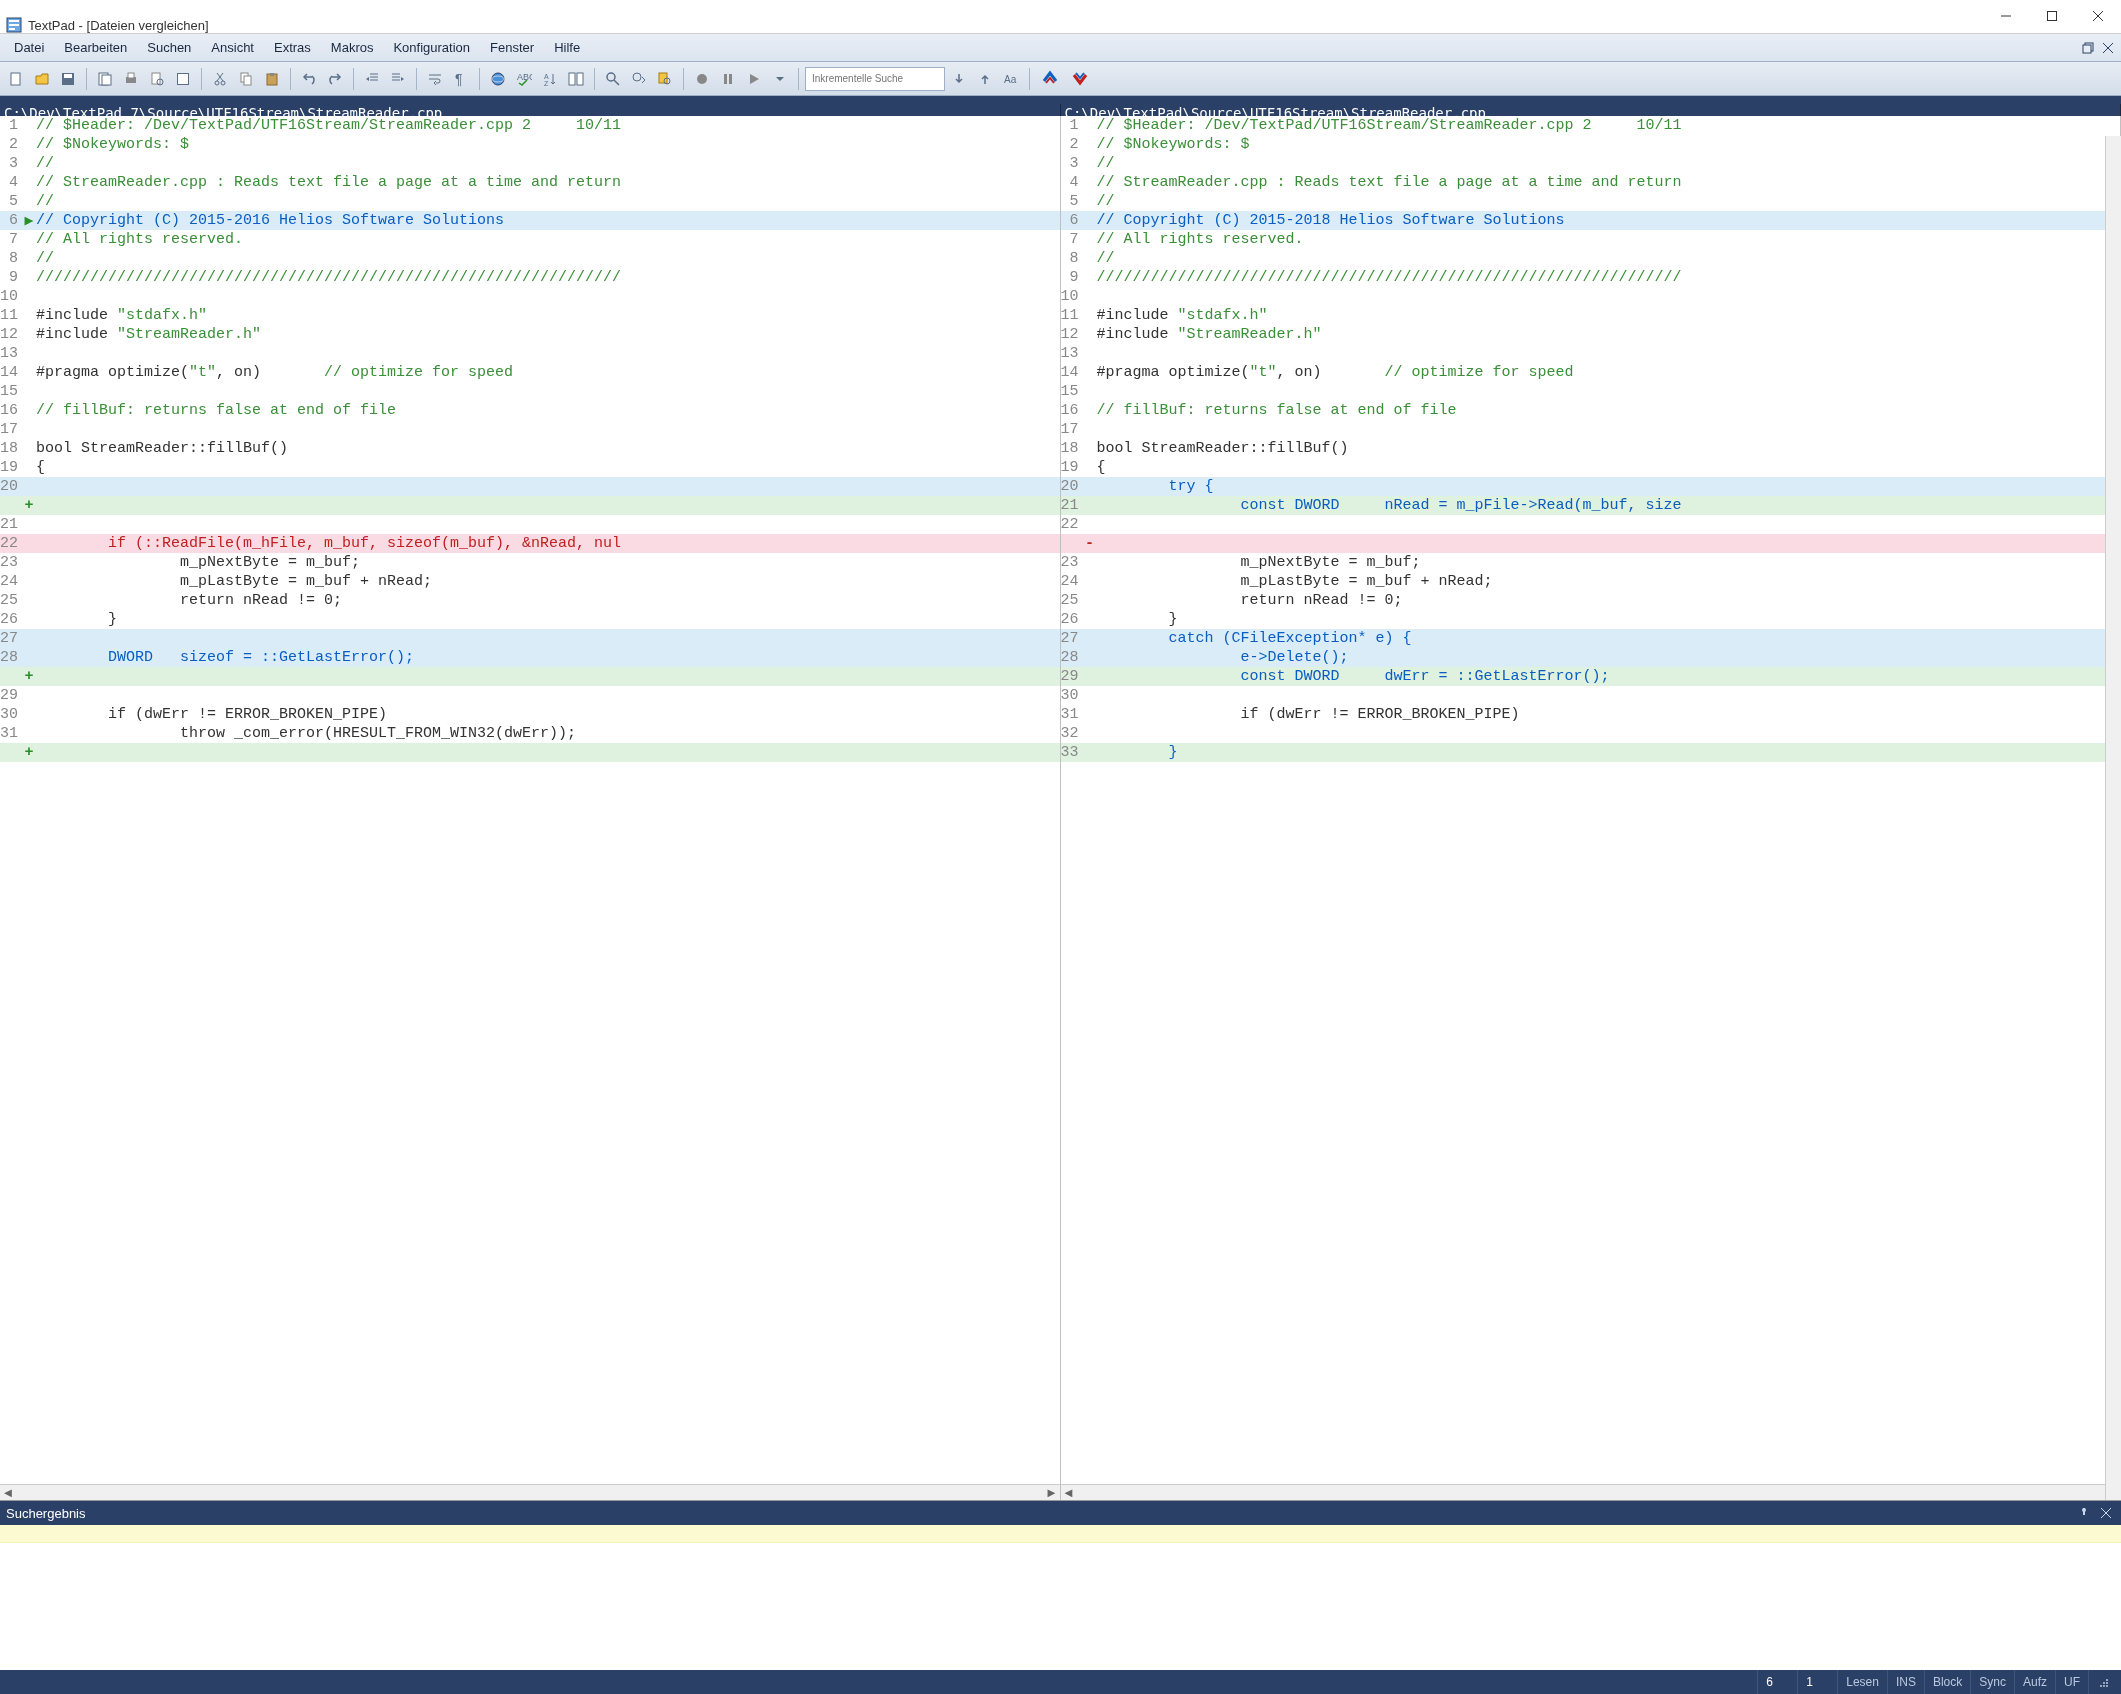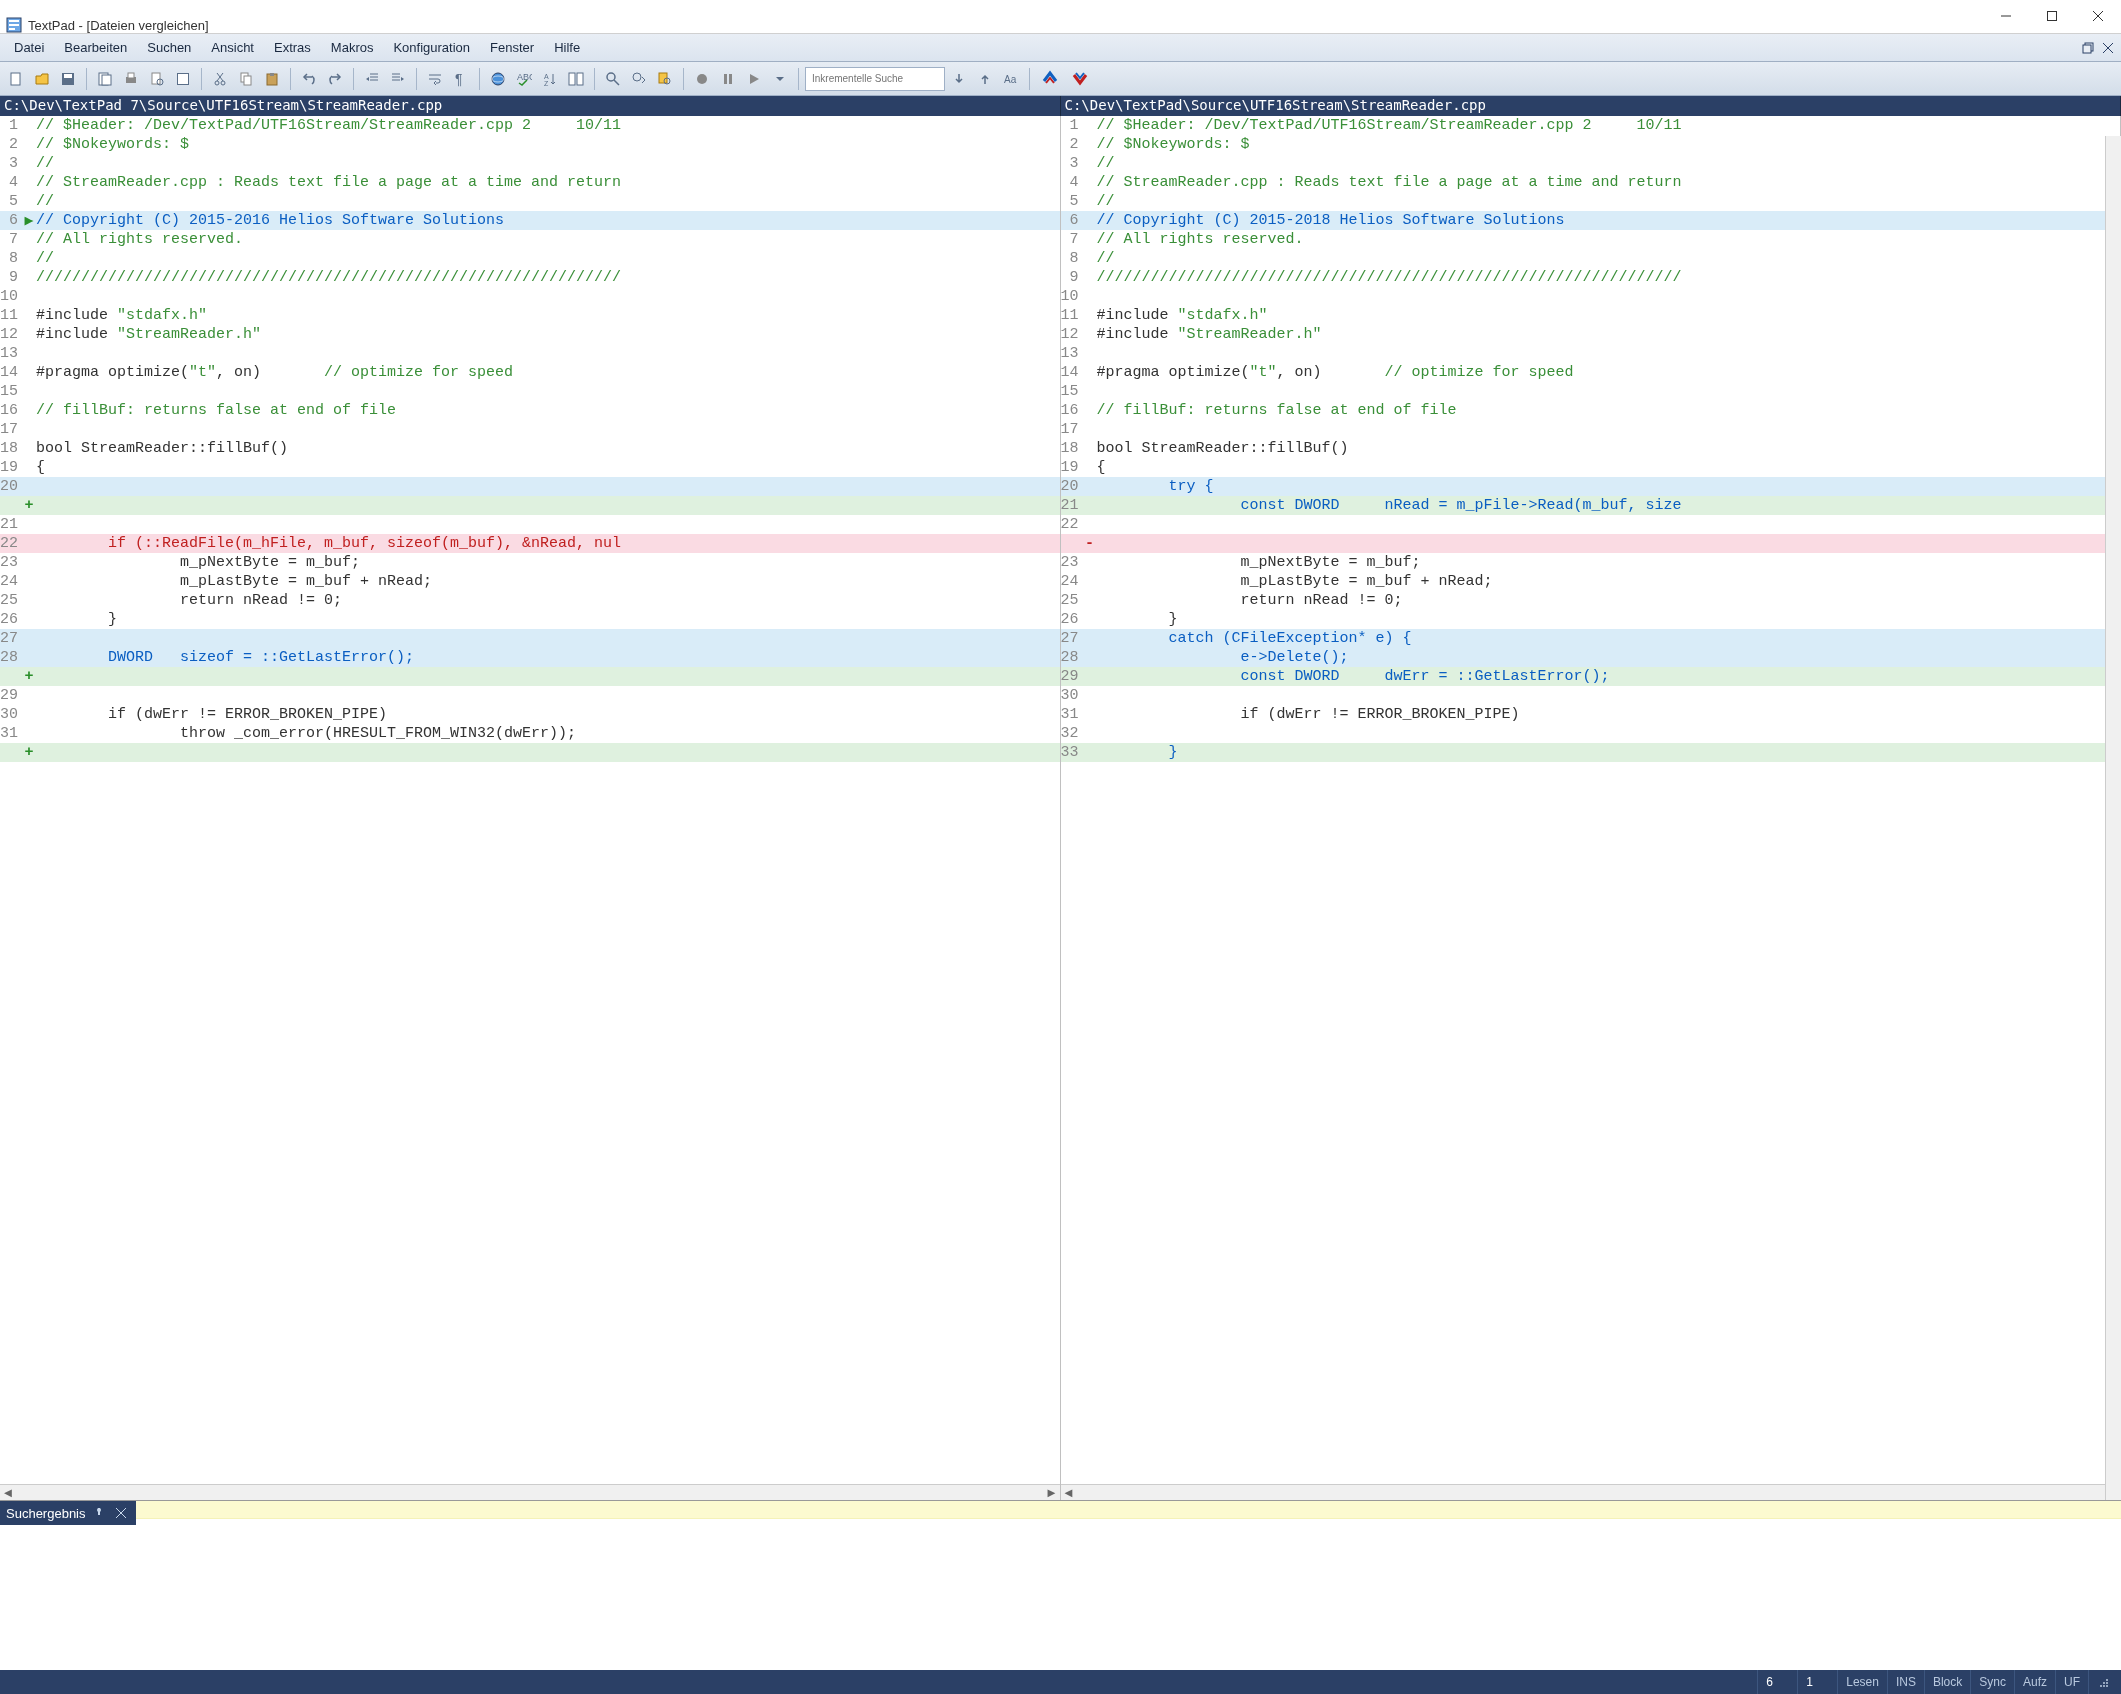--- a/index.html
+++ b/index.html
@@ -21,21 +21,21 @@
 
 
 .toolbar { height: 34px; background: linear-gradient(#e7edf4, #d3dde9); display: flex; align-items: center; padding: 0 4px; border-bottom: 1px solid #9fb0c6; gap: 2px; }
 .toolbar .btn { width: 24px; height: 24px; display: flex; align-items: center; justify-content: center; cursor: pointer; border-radius: 2px; color:#3b4d66; }
 .toolbar .sep { width: 1px; height: 22px; background: #a6b6ca; margin: 0 4px; }
 .toolbar .searchbox { height: 24px; width: 140px; border: 1px solid #9fb0c6; background: #fff; padding: 0 6px; font-size: 10px; color: #888; }
 .toolbar .btn.big { width:28px; }
 
 
 .paths { height: 20px; background: #2b4066; color: #fff; display: flex; font-family: Consolas, monospace; font-size: 14px; }
-.paths .half { width: 50%; padding: 1px 4px; white-space: nowrap; overflow: hidden; border-right: 1px solid #1a2940; }
+.paths .half { width: 50%; padding: 1px 4px; white-space: nowrap; overflow: hidden; border-right: 1px solid #1a2940; margin-top: 8px; }
 
 
 .editors { flex: 1; display: flex; min-height: 0; position: relative; }
 .pane { width: 50%; display: flex; flex-direction: column; min-width: 0; border-right: 1px solid #c0c0c0; position:relative; }
 .pane-body { flex:1; overflow:hidden; font-family: Consolas, "Courier New", monospace; font-size: 15px; }
 .line { display: flex; height: 19px; align-items: center; white-space: pre; }
 .gut { width: 22px; text-align: right; padding-right: 4px; color: #888; user-select:none; }
 .gut2 { width: 14px; text-align: center; user-select:none; }
 .code { flex: 1; overflow: hidden; color: #333; }
 .hl-blue { background: #d9ecf8; }
@@ -47,21 +47,21 @@
 .c-pre { color: #333; }
 .gut2.plus { color: #2a8f2a; font-weight: bold; }
 .gut2.minus { color: #c02020; font-weight: bold; }
 .gut2.arrow { color: #2a8f2a; }
 .pane .hscroll { height: 16px; background: #f0f0f0; border-top: 1px solid #ccc; display:flex; align-items:center; }
 .pane .hscroll .arrow { width:16px; height:16px; display:flex; align-items:center; justify-content:center; color:#666; cursor:pointer; }
 .pane .hscroll .track { flex:1; }
 .vscroll { position:absolute; right:0; top:20px; bottom:0; width:16px; background:#f0f0f0; border-left:1px solid #ccc; }
 
 
-.bottom-panel { height: 170px; display:flex; border-top:1px solid #999; }
+.bottom-panel { height: 170px; display:flex; flex-direction:column; border-top:1px solid #999; }
 .bp-header { height: 24px; background: #2b4066; color:#fff; display:flex; align-items:center; padding:0 6px; }
 .bp-header .label { flex:1; font-size:13px; }
 .bp-header .ico { width:18px; height:18px; display:flex; align-items:center; justify-content:center; cursor:pointer; margin-left:4px; }
 .bp-body { flex:1; background:#fff; overflow:auto; }
 .bp-body .resline { height:18px; background:#fcfad0; border-bottom:1px solid #f5f2b8; }
 
 
 .statusbar { height: 24px; background: #2b4066; color: #b8c8de; display:flex; align-items:center; font-size:12px; padding: 0 4px; }
 .statusbar .cell { padding: 0 8px; border-left:1px solid #3d567f; height:100%; display:flex; align-items:center; }
 .statusbar .cell:first-child { border-left:0; flex:1; }

